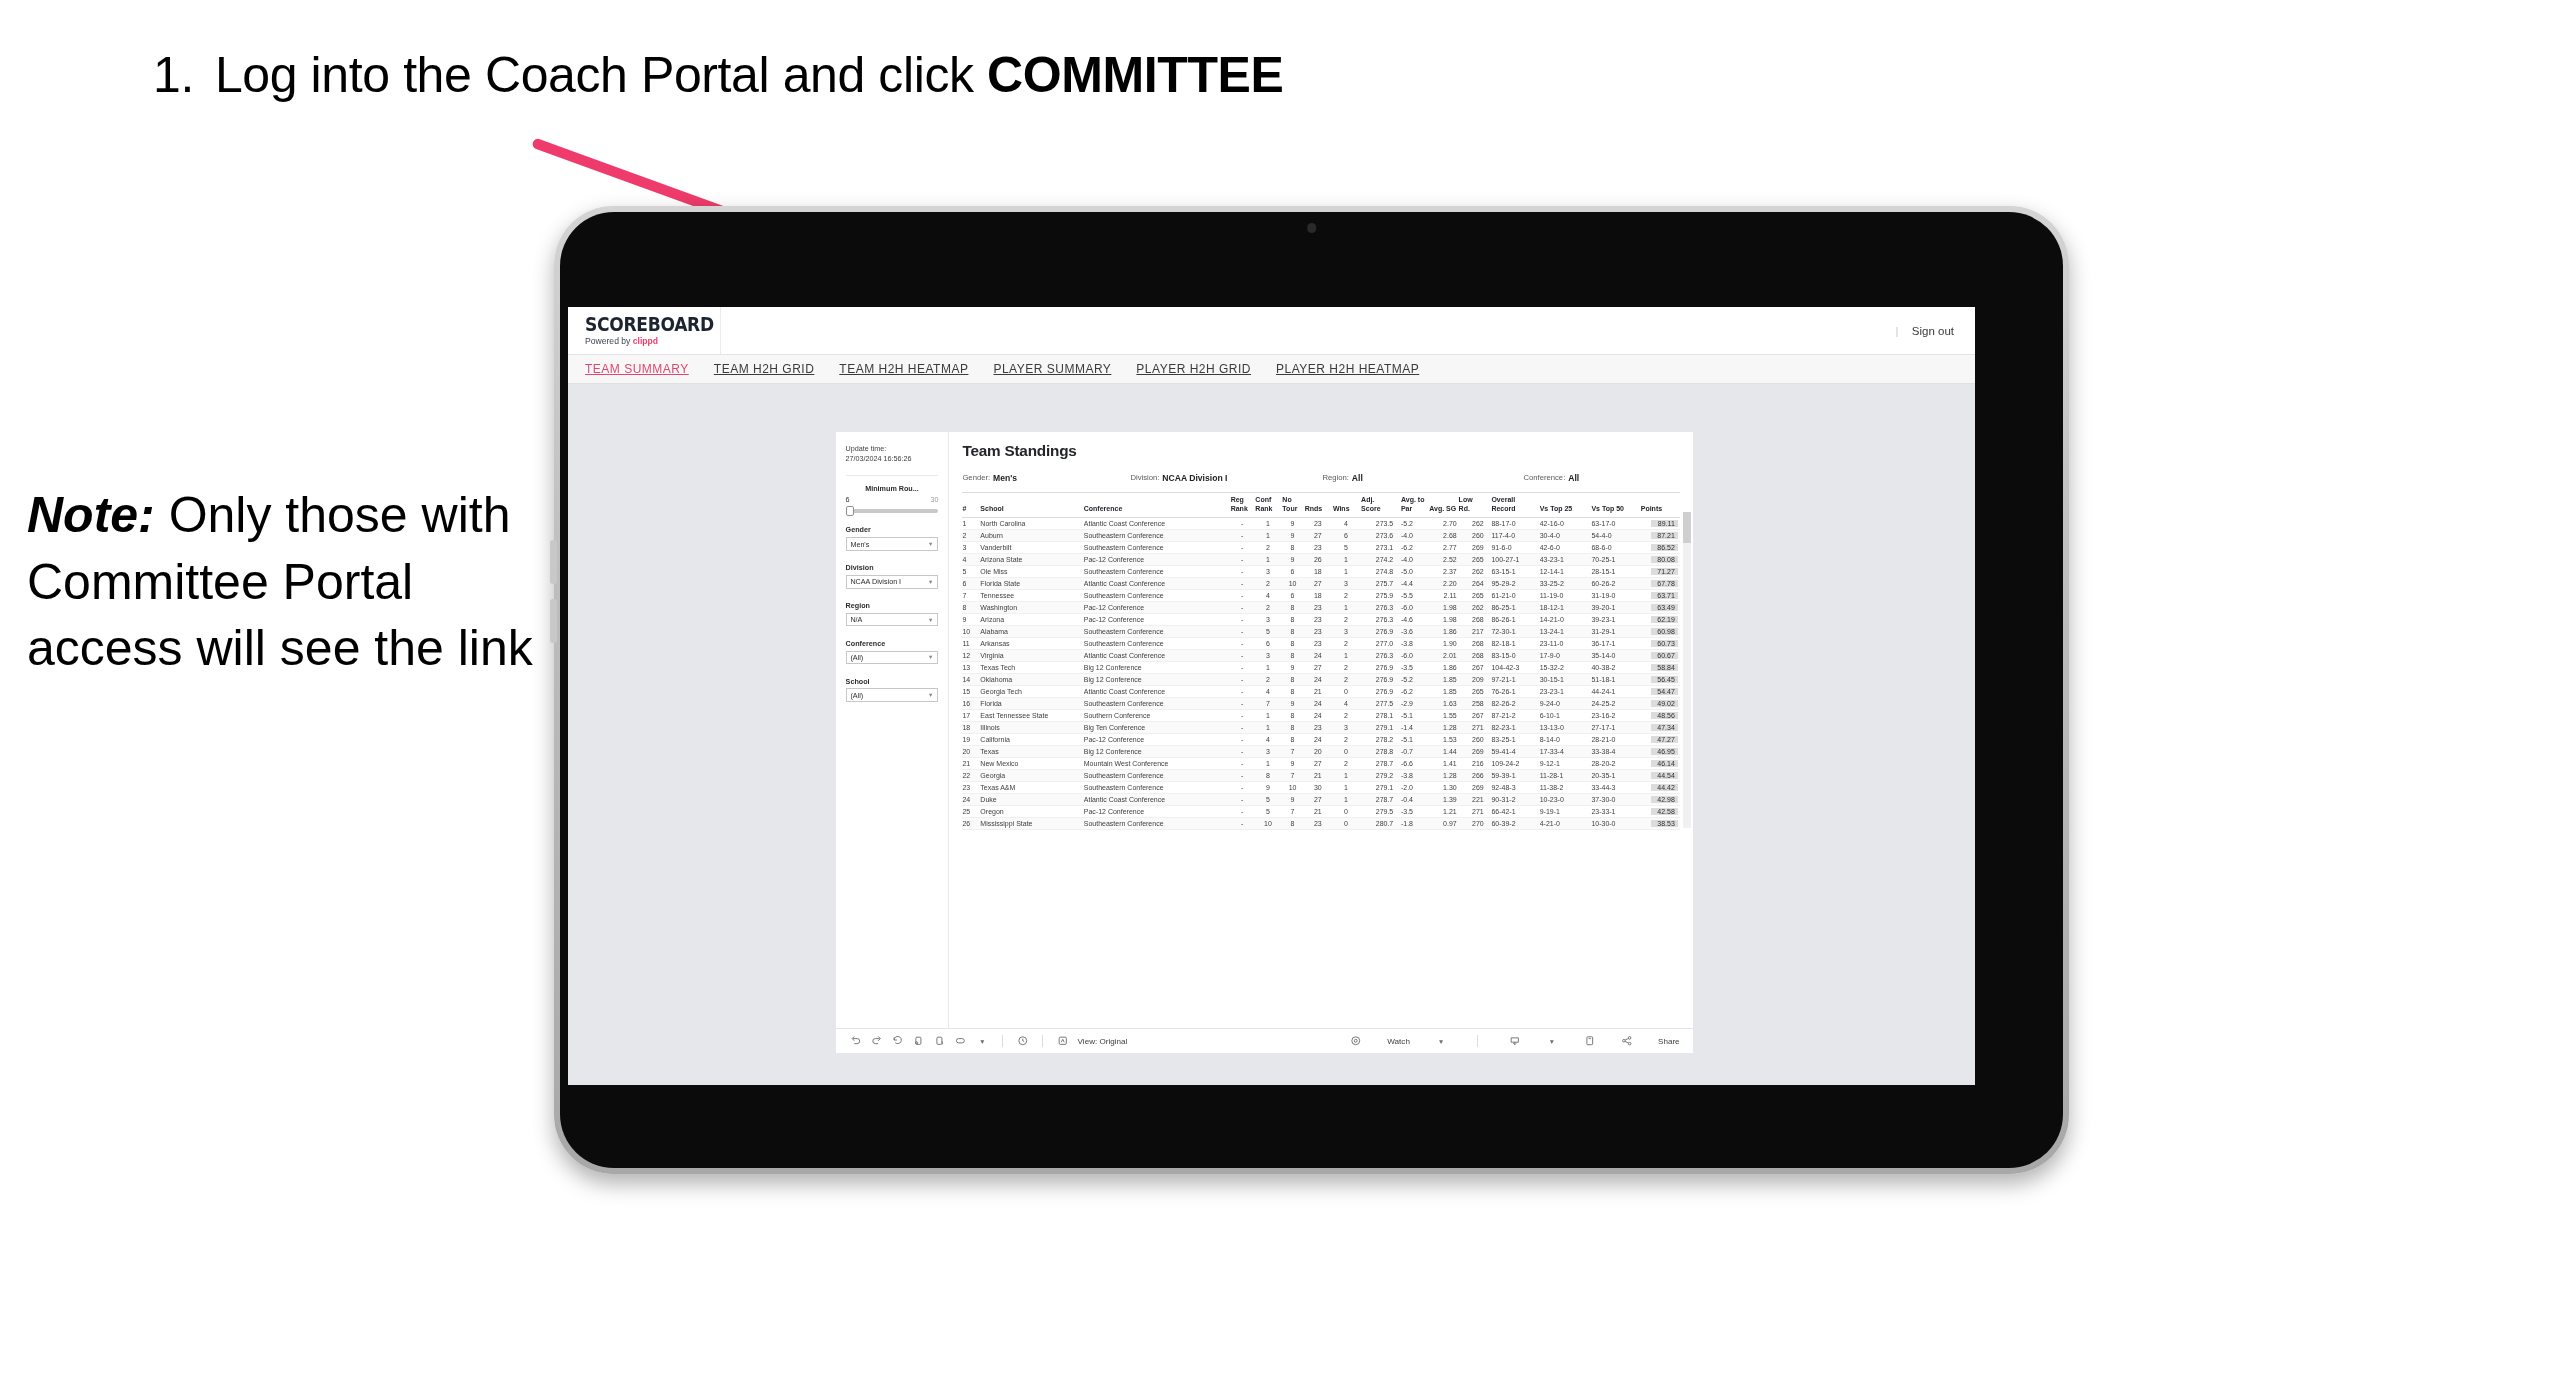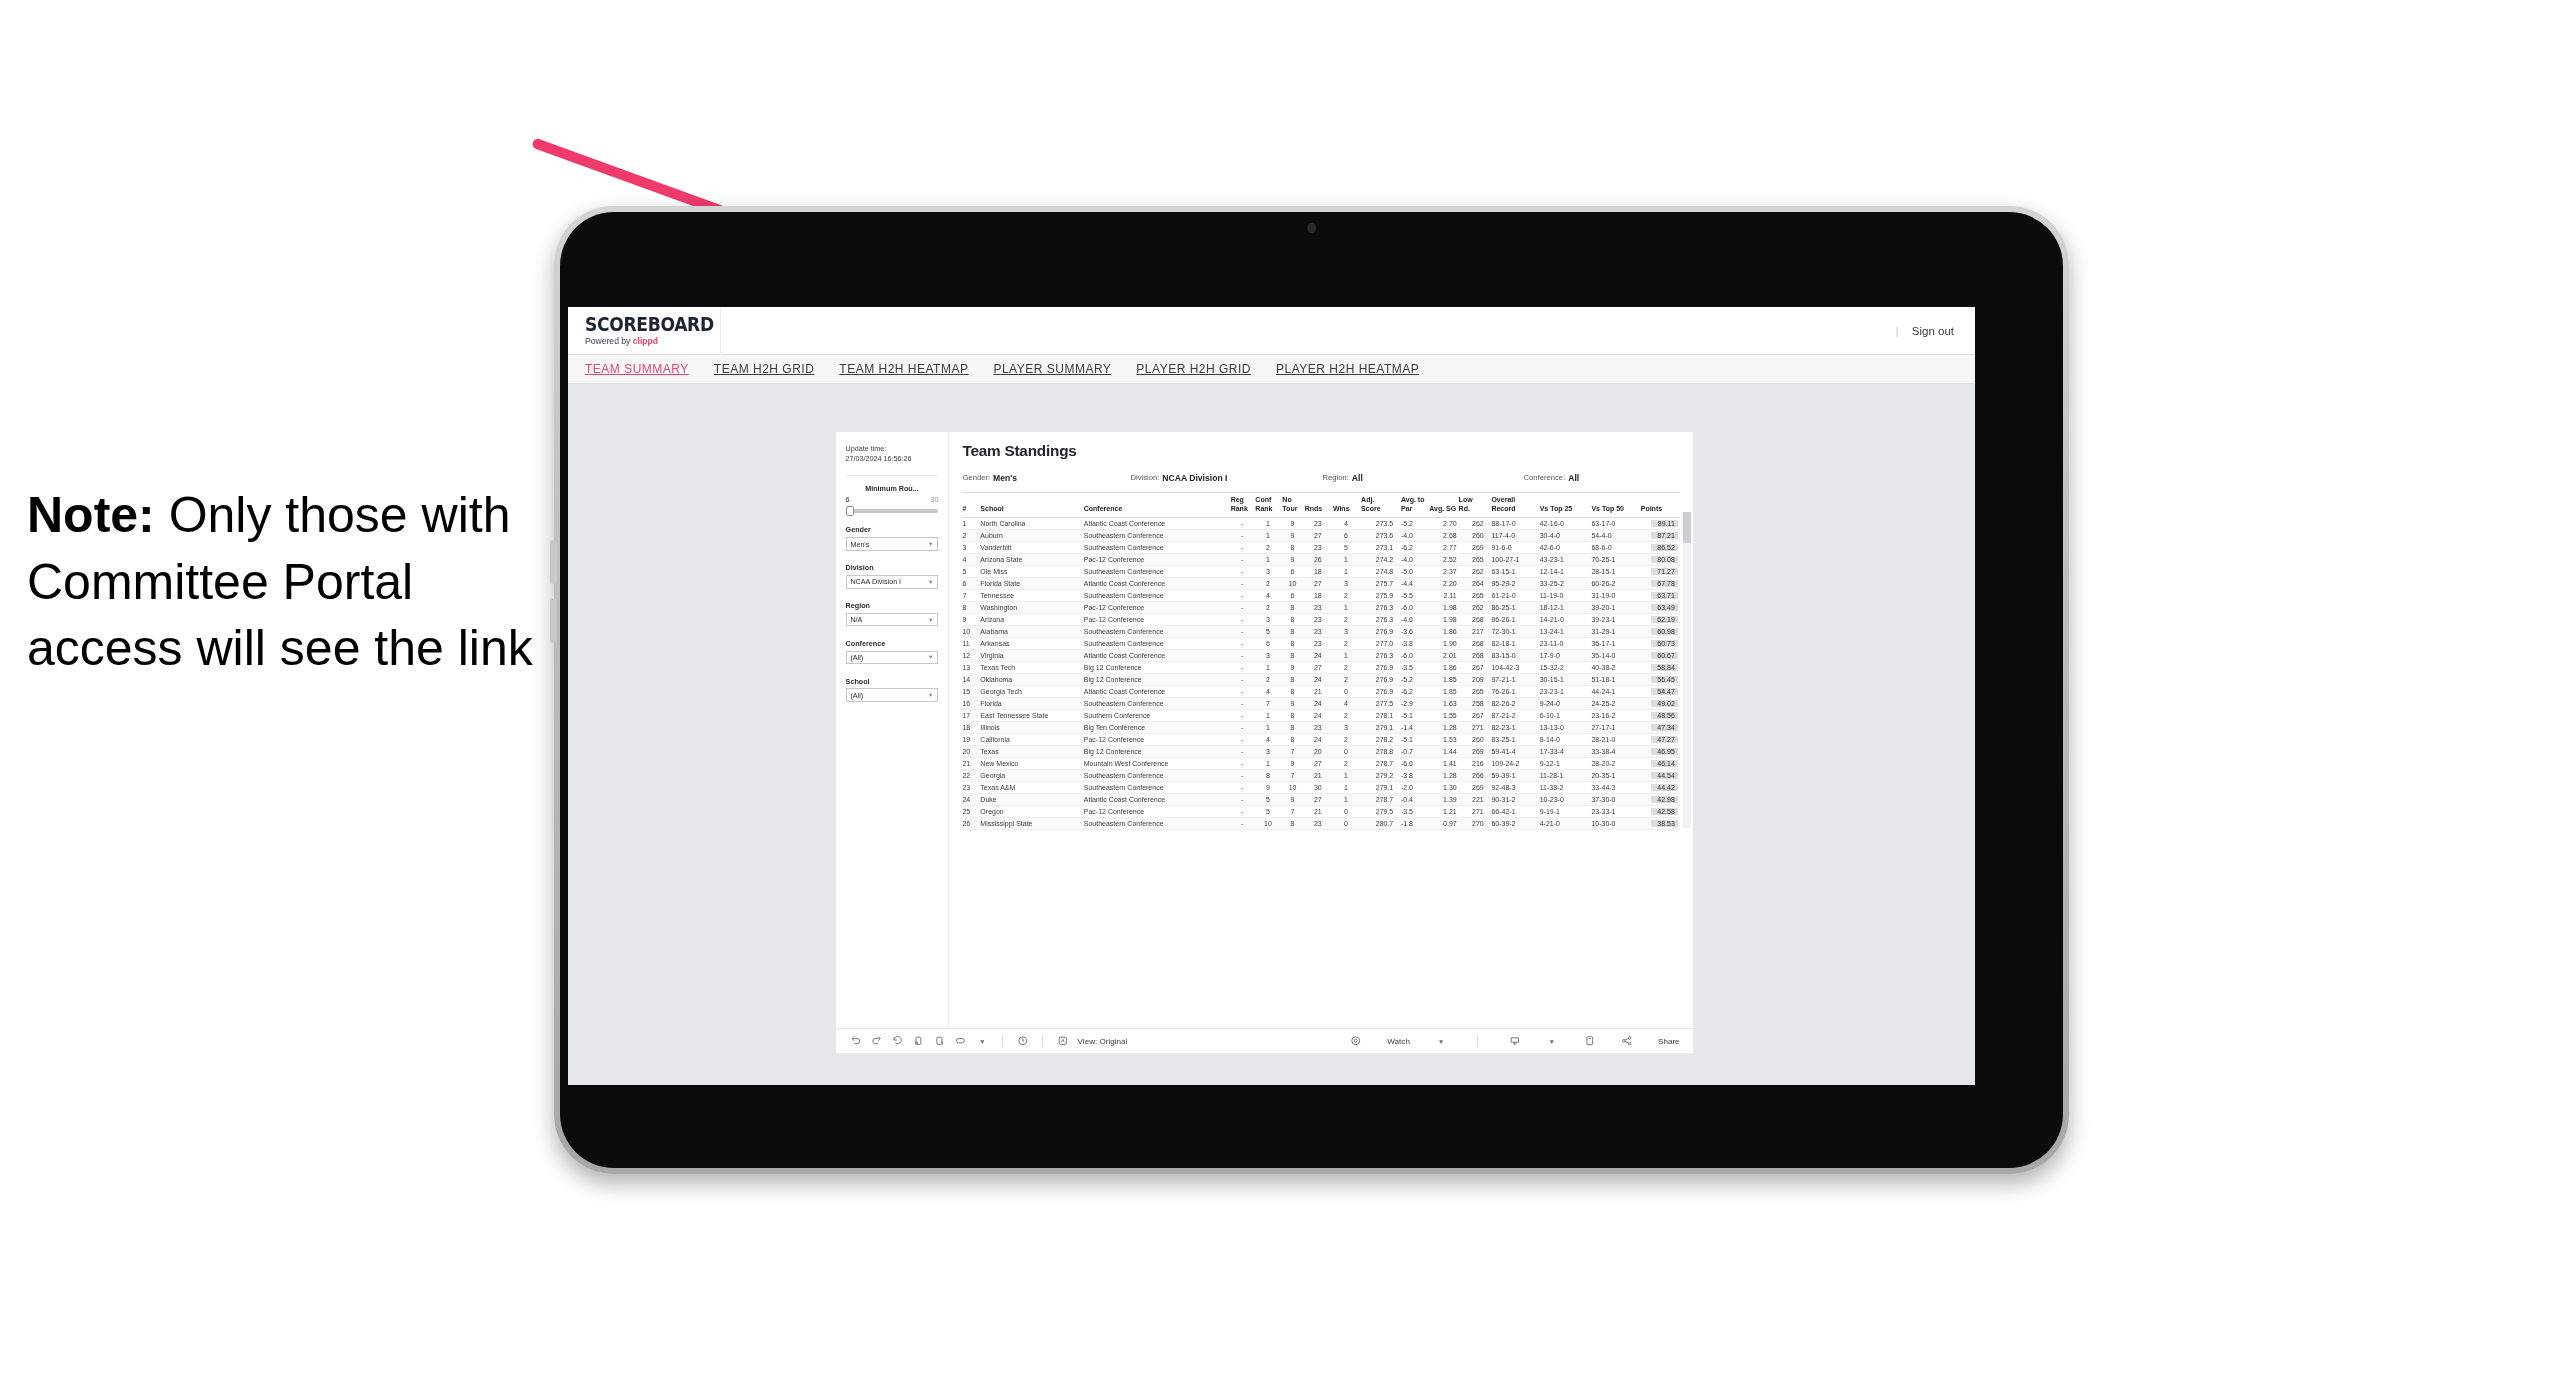--- a/index.html
+++ b/index.html
@@ -18,21 +18,21 @@
     white-space: nowrap; font-weight: 400;
   }
   .step-num { margin-right: 21px; }
   .step-strong { font-weight: 700; }
 
   .note-block {
     position: absolute; left: 27px; top: 482px;
     width: 508px;
     font-size: 50px; line-height: 1.33; color: #000;
   }
-  .note-lead { font-weight: 700; }
+  .note-lead { font-weight: 700; font-style: italic; }
 
   
   .arrow-svg { position: absolute; left: 518px; top: 125px; width: 499px; height: 220px; }
 
   
   .tablet {
     position: absolute; left: 554px; top: 206px;
     width: 1515px; height: 968px;
     background: linear-gradient(180deg,#d4d4d4 0%, #bdbdbd 40%, #a8a8a8 100%);
     border-radius: 59px;
@@ -214,20 +214,23 @@
   .tb-sep { width: 1px; height: 12.5px; background: #dcdcdc; margin: 0 4.8px; }
   .tb-text { font-size: 8.1px; color: #3d3d3d; cursor: pointer; }
   .tb-right { margin-left: auto; display: flex; align-items: center; gap: 25px; }
   svg.ic { width: 11.5px; height: 11.5px; stroke: #6f6f6f; fill: none; stroke-width: 1.3; }
 </style>
 </head>
 <body>
 
 <div class="slide">
 
+  <div class="step-line">
+    <span class="step-num">1.</span><span>Log into the Coach Portal and click </span><span class="step-strong">COMMITTEE</span>
+  </div>
 
   <div class="note-block">
     <span class="note-lead">Note:</span><span> Only those with Committee Portal access will see the link</span>
   </div>
 
   <svg class="arrow-svg" viewBox="0 0 520 230">
     <line x1="20" y1="20" x2="455" y2="178" stroke="#EE3B6B" stroke-width="11" stroke-linecap="round"></line>
     <polygon points="500,200 440,155 452,197 415,205" fill="#EE3B6B"></polygon>
   </svg>
 

